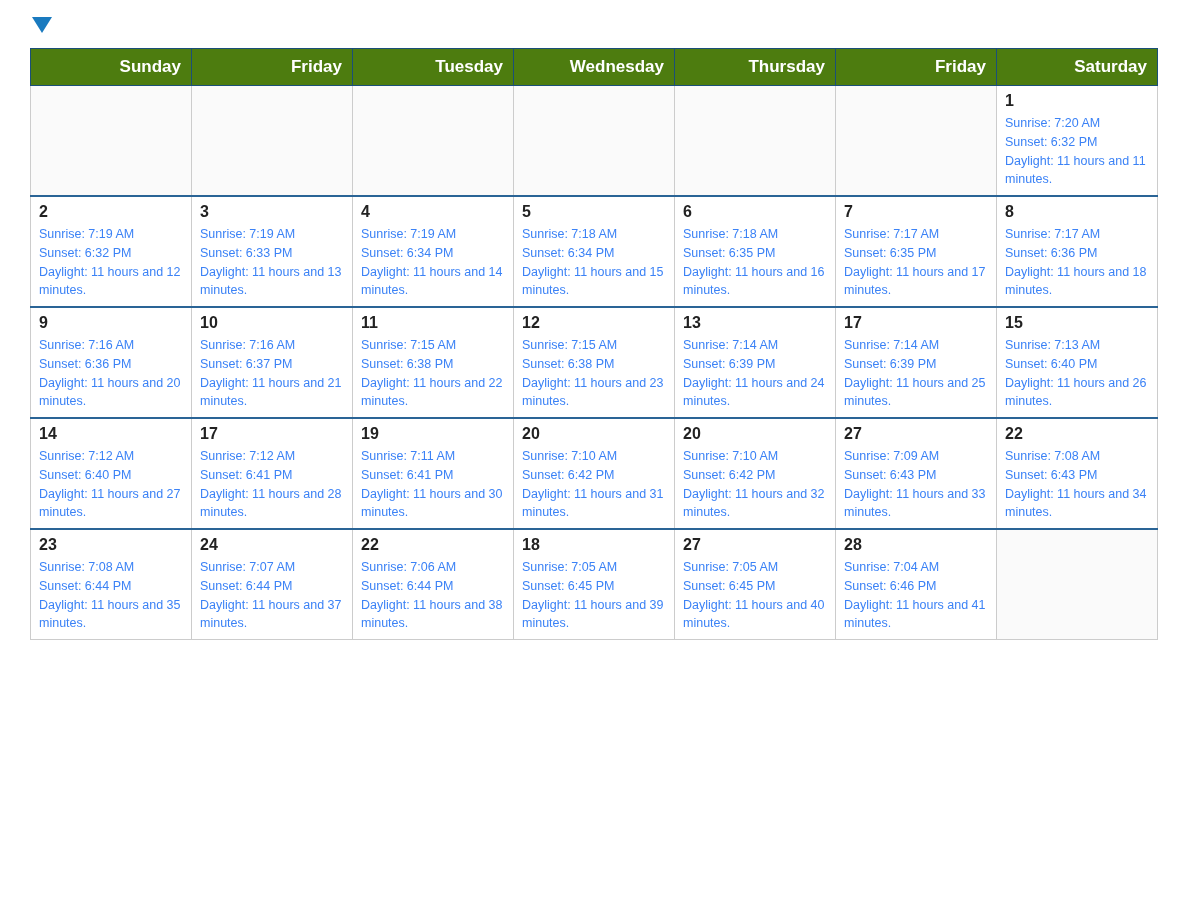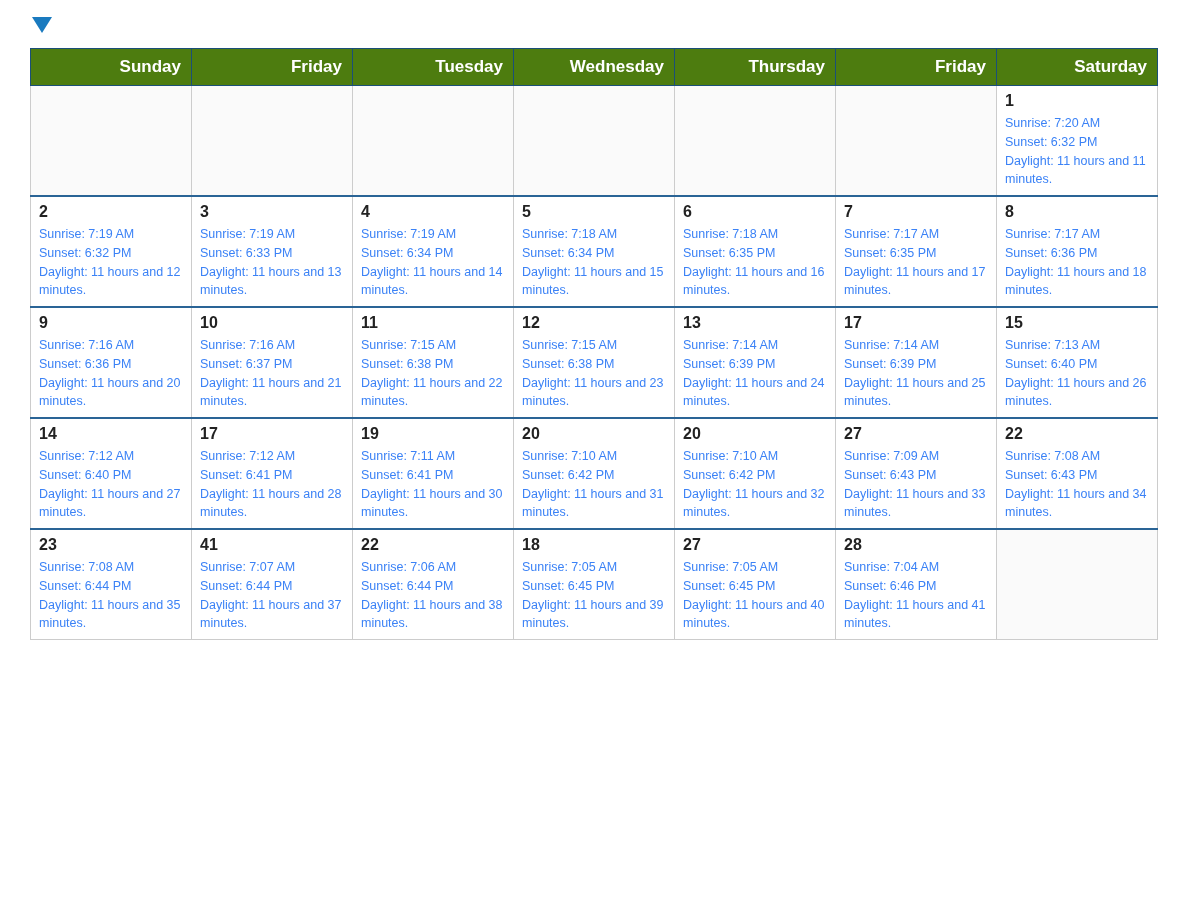--- a/index.html
+++ b/index.html
@@ -235,21 +235,21 @@
           <span class="day-number">22</span>
           <div class="day-info">Sunrise: 7:08 AM<br>Sunset: 6:43 PM<br>Daylight: 11 hours and 34 minutes.</div>
         </td>
       </tr>
       <tr class="row-divider">
         <td>
           <span class="day-number">23</span>
           <div class="day-info">Sunrise: 7:08 AM<br>Sunset: 6:44 PM<br>Daylight: 11 hours and 35 minutes.</div>
         </td>
         <td>
-          <span class="day-number">41</span>
+          <span class="day-number">24</span>
           <div class="day-info">Sunrise: 7:07 AM<br>Sunset: 6:44 PM<br>Daylight: 11 hours and 37 minutes.</div>
         </td>
         <td>
           <span class="day-number">22</span>
           <div class="day-info">Sunrise: 7:06 AM<br>Sunset: 6:44 PM<br>Daylight: 11 hours and 38 minutes.</div>
         </td>
         <td>
           <span class="day-number">18</span>
           <div class="day-info">Sunrise: 7:05 AM<br>Sunset: 6:45 PM<br>Daylight: 11 hours and 39 minutes.</div>
         </td>

